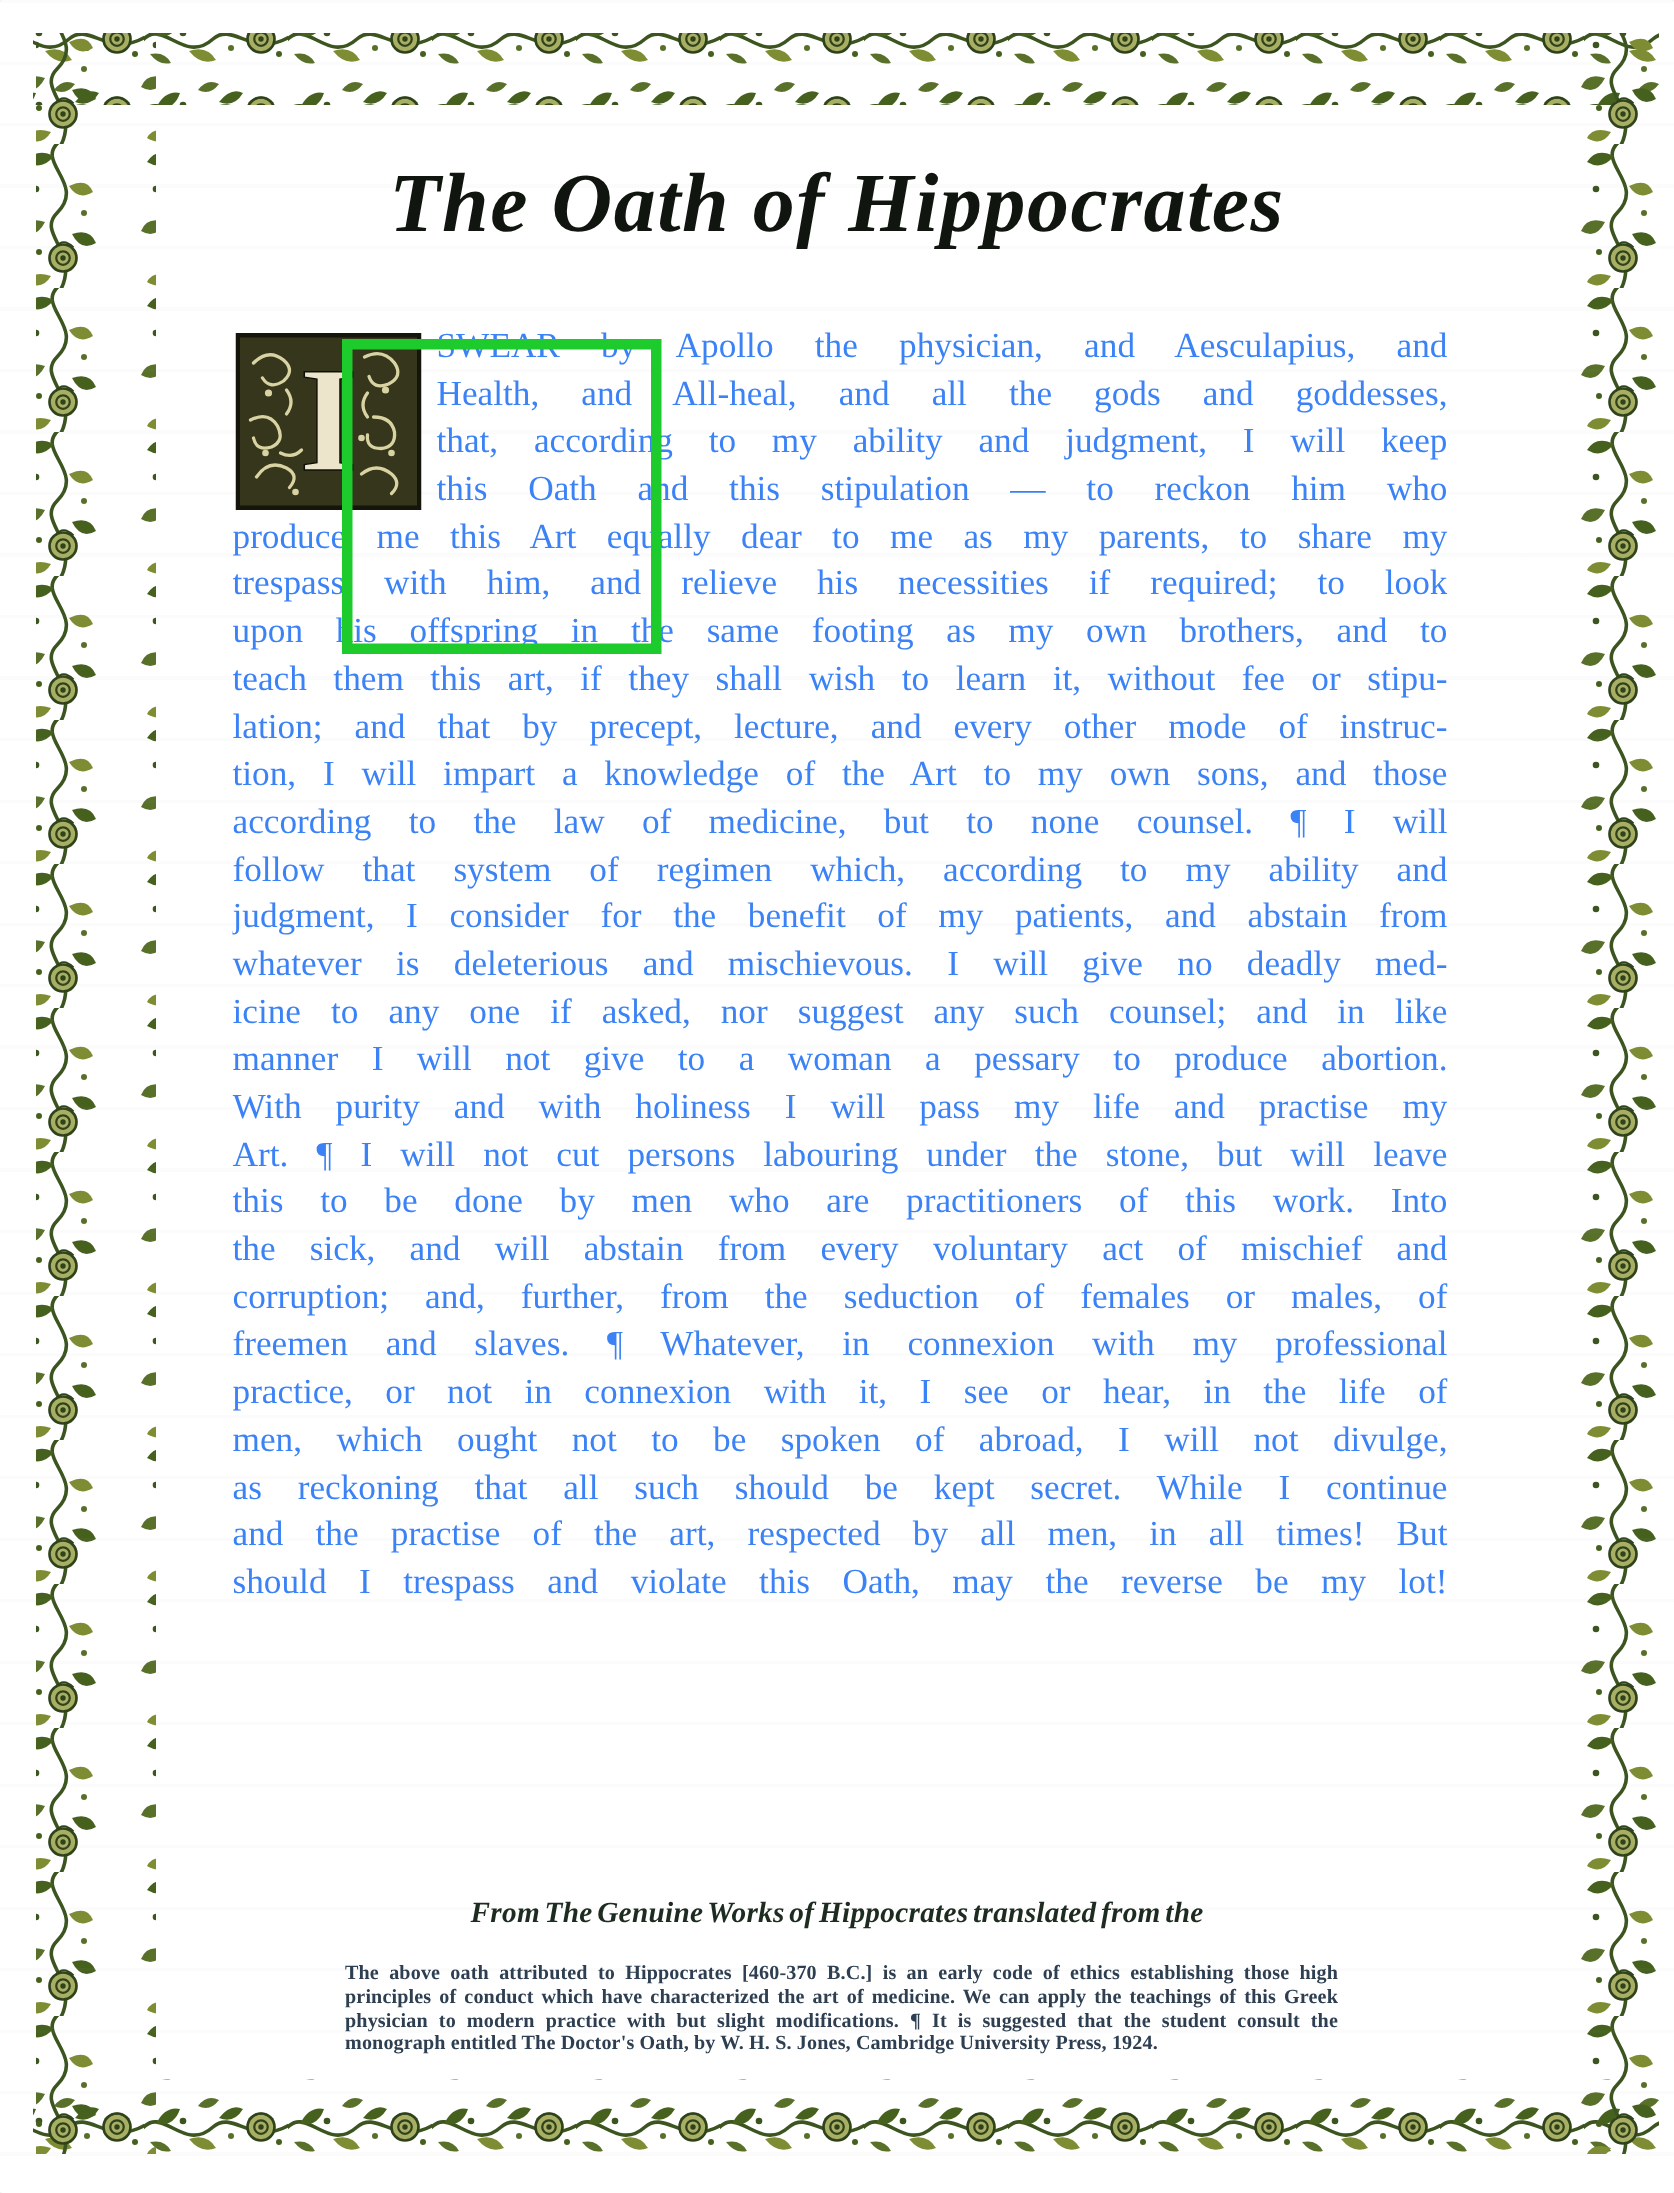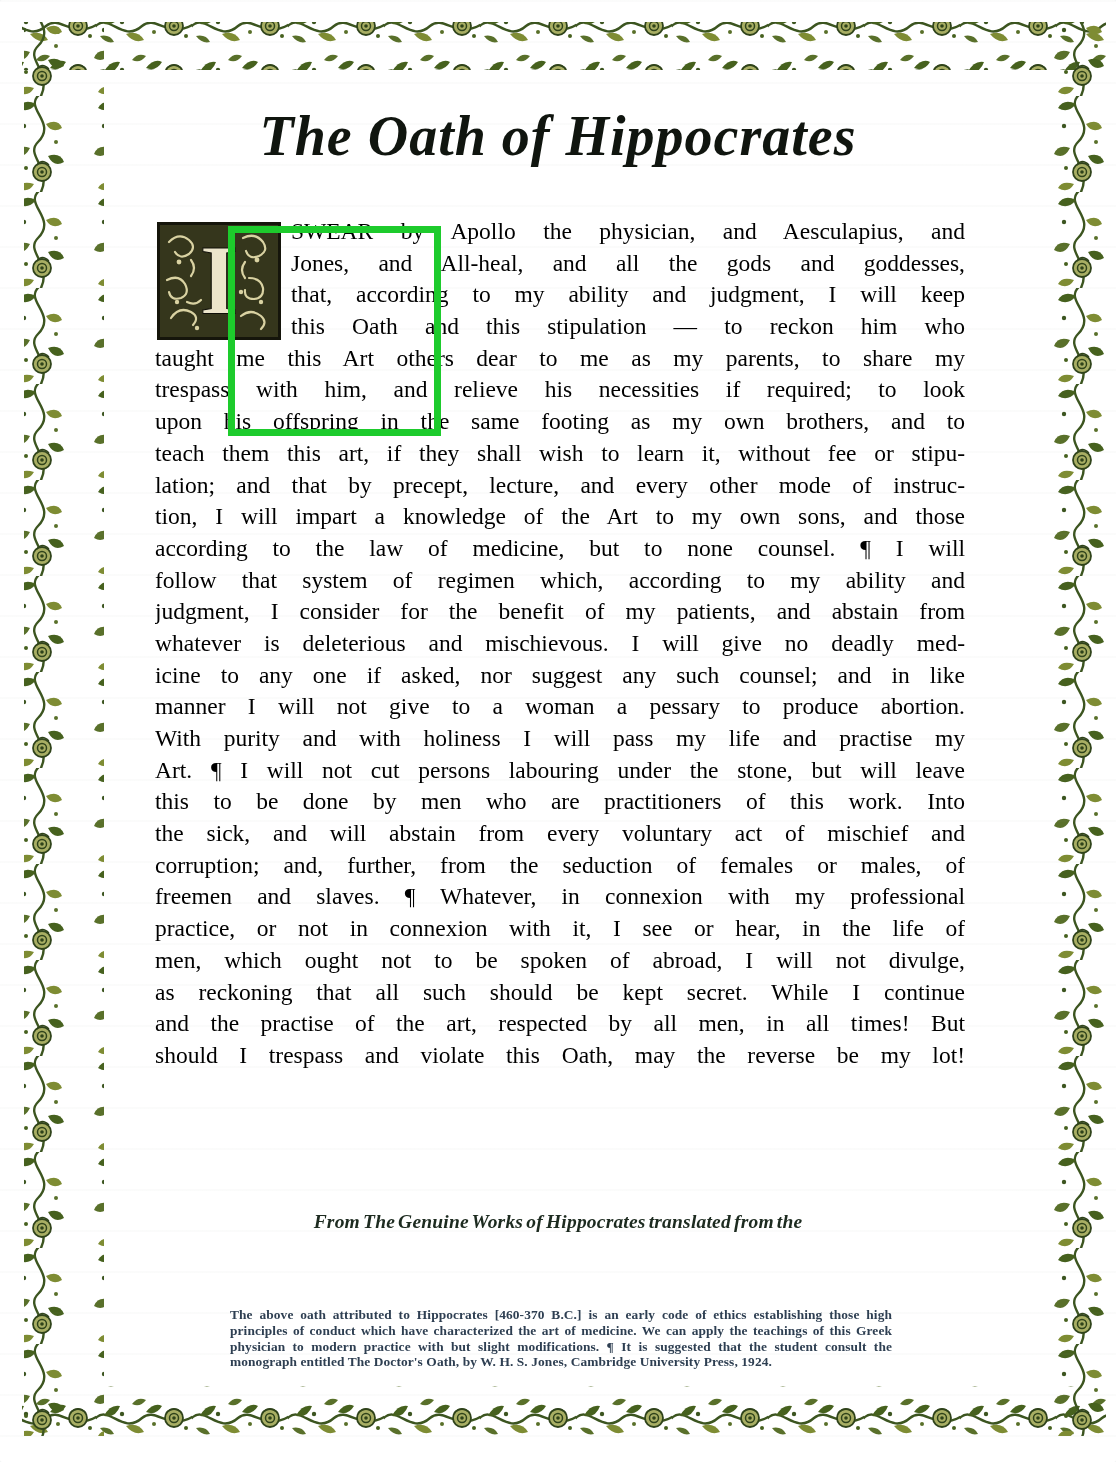--- a/index.html
+++ b/index.html
@@ -14,29 +14,29 @@
   }
   .border-svg{position:absolute;left:0;top:0;}
   .doc-title{
     position:absolute;left:0;top:104px;width:1116px;margin:0;
     text-align:center;font-style:italic;font-weight:600;font-size:56px;
     letter-spacing:1px;color:#10150f;
   }
   .dropcap{position:absolute;left:157px;top:222px;width:124px;height:118px;}
   .oath{
     position:absolute;left:155px;top:216px;width:810px;
-    color:#000000;font-size:23.5px;
+    color:#3b82f6;font-size:23.5px;
   }
   .oath-line{
     height:31.7px;line-height:31.7px;overflow:hidden;
     text-align:justify;text-align-last:justify;-moz-text-align-last:justify;
   }
   .oath-line.indent{padding-left:136px;}
   .citation{
-    position:absolute;left:0;top:1206px;width:1116px;text-align:center;
+    position:absolute;left:0;top:1260px;width:1116px;text-align:center;
     font-style:italic;font-weight:bold;font-size:19.5px;line-height:32px;
     color:#1d2b20;word-spacing:-2px;letter-spacing:0.2px;
   }
   .footnote{
     position:absolute;left:230px;top:1294px;width:662px;
     font-weight:bold;font-size:13.4px;line-height:15.6px;
     text-align:justify;color:#2e3f52;letter-spacing:0.1px;
   }
   .annotation-box{
     position:absolute;left:228px;top:226px;width:199px;height:196px;
@@ -110,24 +110,24 @@
       <circle cx="20" cy="80" r="2.2"></circle>
         <circle cx="104" cy="80" r="2.2"></circle>
       <circle cx="40" cy="106" r="2.2"></circle>
         <circle cx="84" cy="70" r="2.2"></circle>
     </g>
     <text x="62" y="91" text-anchor="middle" font-size="100" font-weight="bold" fill="#ece5cb" stroke="#0f0f08" stroke-width="1">I</text>
   </svg>
 
   <div class="oath">
       <div class="oath-line indent">SWEAR by Apollo the physician, and Aesculapius, and</div>
-      <div class="oath-line indent">Jones, and All-heal, and all the gods and goddesses,</div>
+      <div class="oath-line indent">Health, and All-heal, and all the gods and goddesses,</div>
       <div class="oath-line indent">that, according to my ability and judgment, I will keep</div>
       <div class="oath-line indent">this Oath and this stipulation — to reckon him who</div>
-      <div class="oath-line">taught me this Art others dear to me as my parents, to share my</div>
+      <div class="oath-line">produce me this Art equally dear to me as my parents, to share my</div>
       <div class="oath-line">trespass with him, and relieve his necessities if required; to look</div>
       <div class="oath-line">upon his offspring in the same footing as my own brothers, and to</div>
       <div class="oath-line">teach them this art, if they shall wish to learn it, without fee or stipu-</div>
       <div class="oath-line">lation; and that by precept, lecture, and every other mode of instruc-</div>
       <div class="oath-line">tion, I will impart a knowledge of the Art to my own sons, and those</div>
       <div class="oath-line">according to the law of medicine, but to none counsel. ¶ I will</div>
       <div class="oath-line">follow that system of regimen which, according to my ability and</div>
       <div class="oath-line">judgment, I consider for the benefit of my patients, and abstain from</div>
       <div class="oath-line">whatever is deleterious and mischievous. I will give no deadly med-</div>
       <div class="oath-line">icine to any one if asked, nor suggest any such counsel; and in like</div>

